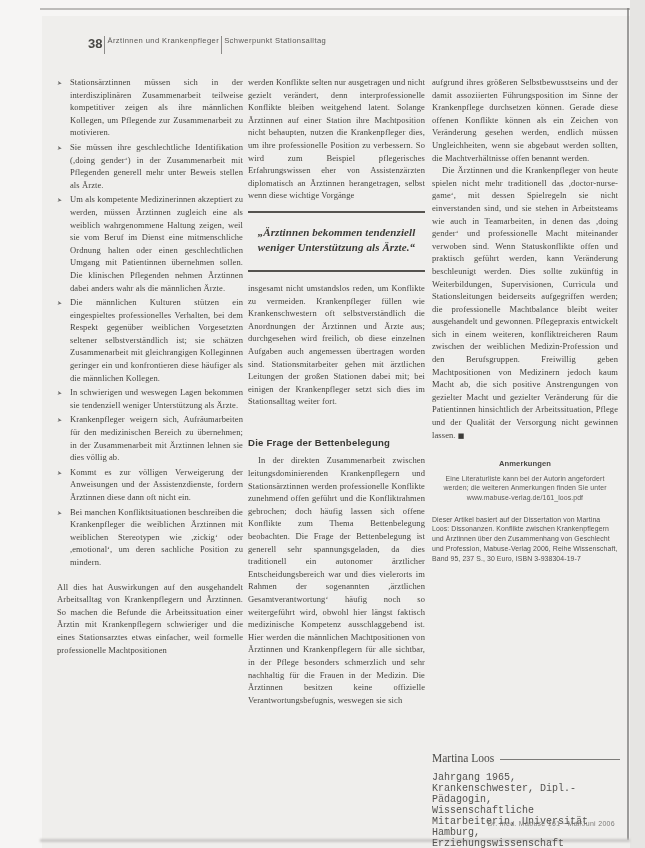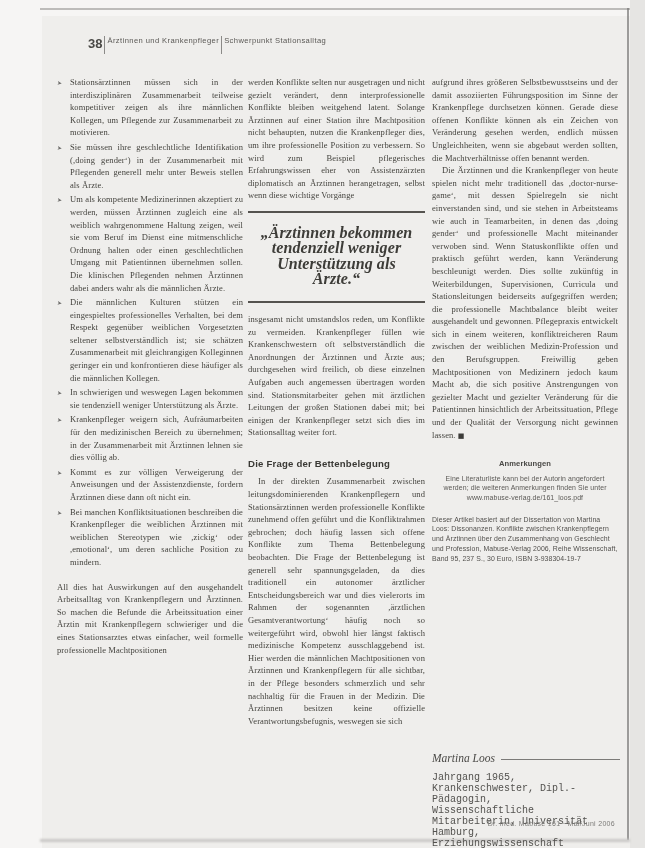--- a/index.html
+++ b/index.html
@@ -25,33 +25,33 @@
   .col3{left:432px;width:186px;}
 
   .bullet{position:relative;padding-left:13px;margin-bottom:2px;}
   .marker{position:absolute;left:0;top:1px;font-size:6px;color:#6f6e6c;font-family:"DejaVu Sans",sans-serif;transform:rotate(8deg);}
   .para{margin:0;}
   .para + .para{text-indent:10px;}
   .closing{margin-top:12px;}
 
   .quoteblock{margin:9px 0 10px 0;border-top:2.5px solid #55534f;border-bottom:2.5px solid #55534f;
               padding:12px 6px 14px 6px;text-align:center;}
-  .quote{font-style:italic;font-weight:bold;font-size:16px;line-height:15.5px;color:#3d3c38;}
+  .quote{font-style:italic;font-weight:bold;font-size:11px;line-height:15.5px;color:#3d3c38;}
 
   .secheading{font-family:"Liberation Sans",sans-serif;font-weight:bold;font-size:9.6px;color:#3a3935;
-              text-align:left;margin:19px 0 5px 0;letter-spacing:.2px;}
+              text-align:left;margin:29px 0 5px 0;letter-spacing:.2px;}
 
   .notes{margin-top:16px;font-family:"Liberation Sans",sans-serif;text-align:center;}
   .notes-h{font-weight:bold;font-size:7.6px;color:#4a4946;margin-bottom:3px;}
   .notes-t{font-size:6.9px;line-height:9.6px;color:#5a5855;}
   .reference{margin-top:12px;font-family:"Liberation Sans",sans-serif;font-size:6.9px;line-height:9.8px;color:#52504d;text-align:left;}
 
   .author{position:absolute;left:432px;top:752px;width:188px;}
   .author-name-row{display:flex;align-items:baseline;gap:6px;}
-  .author-name{font-style:italic;font-size:11.5px;color:#4a4946;font-family:"Liberation Serif",serif;white-space:nowrap;}
+  .author-name{font-size:11.5px;color:#4a4946;font-family:"Liberation Serif",serif;white-space:nowrap;}
   .rule{flex:1;border-bottom:1px solid #7b7a78;transform:translateY(-2px);}
   .bio{margin-top:8px;font-family:Liberation Mono, monospace;font-size:10px;line-height:11px;color:#53524f;}
   .bio-row{display:flex;align-items:baseline;gap:6px;}
 
   .footer{position:absolute;right:30px;top:820px;font-family:"Liberation Sans",sans-serif;
           font-size:7px;letter-spacing:.3px;color:#7d7c79;}
   .endmark{font-family:"DejaVu Sans",sans-serif;font-size:7px;color:#3c3b38;}
 </style>
 </head>
 <body>

